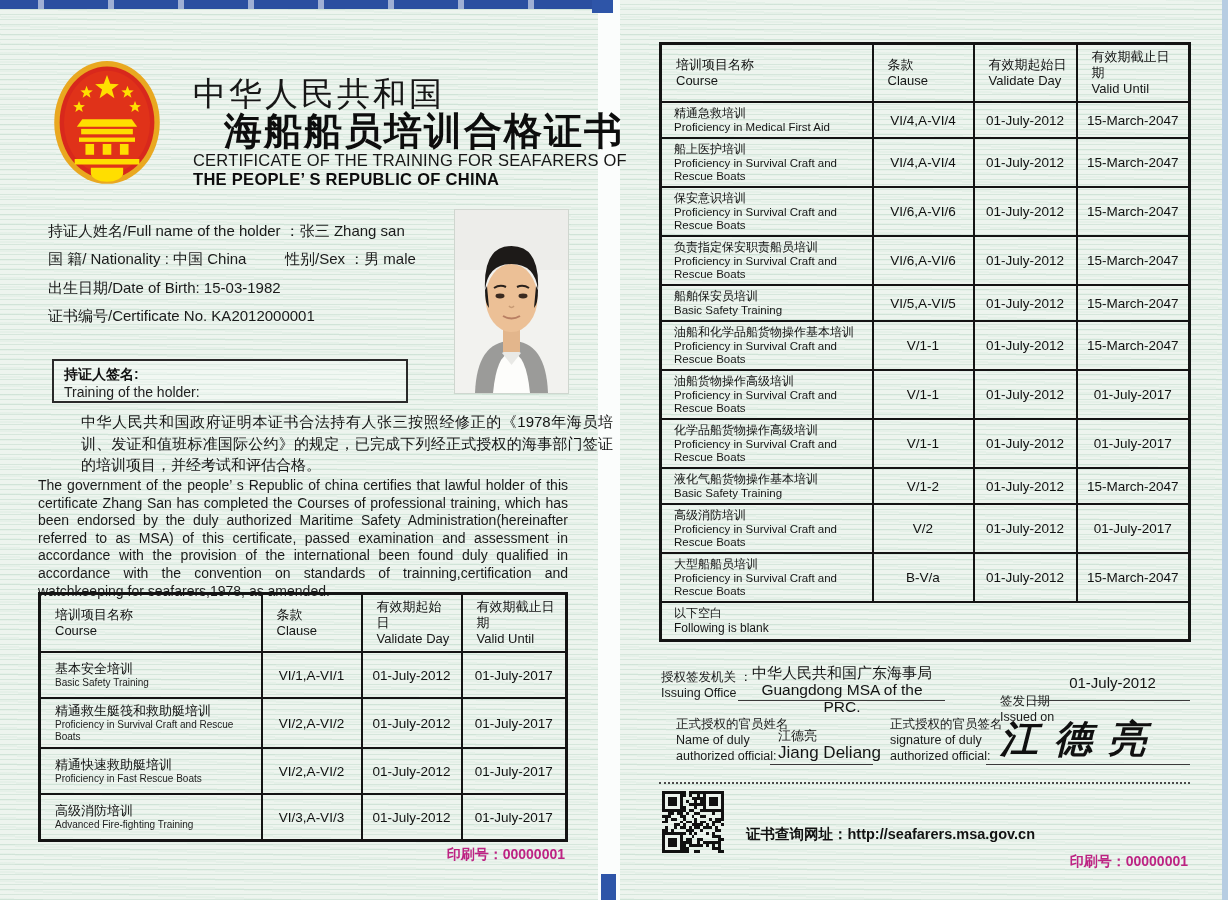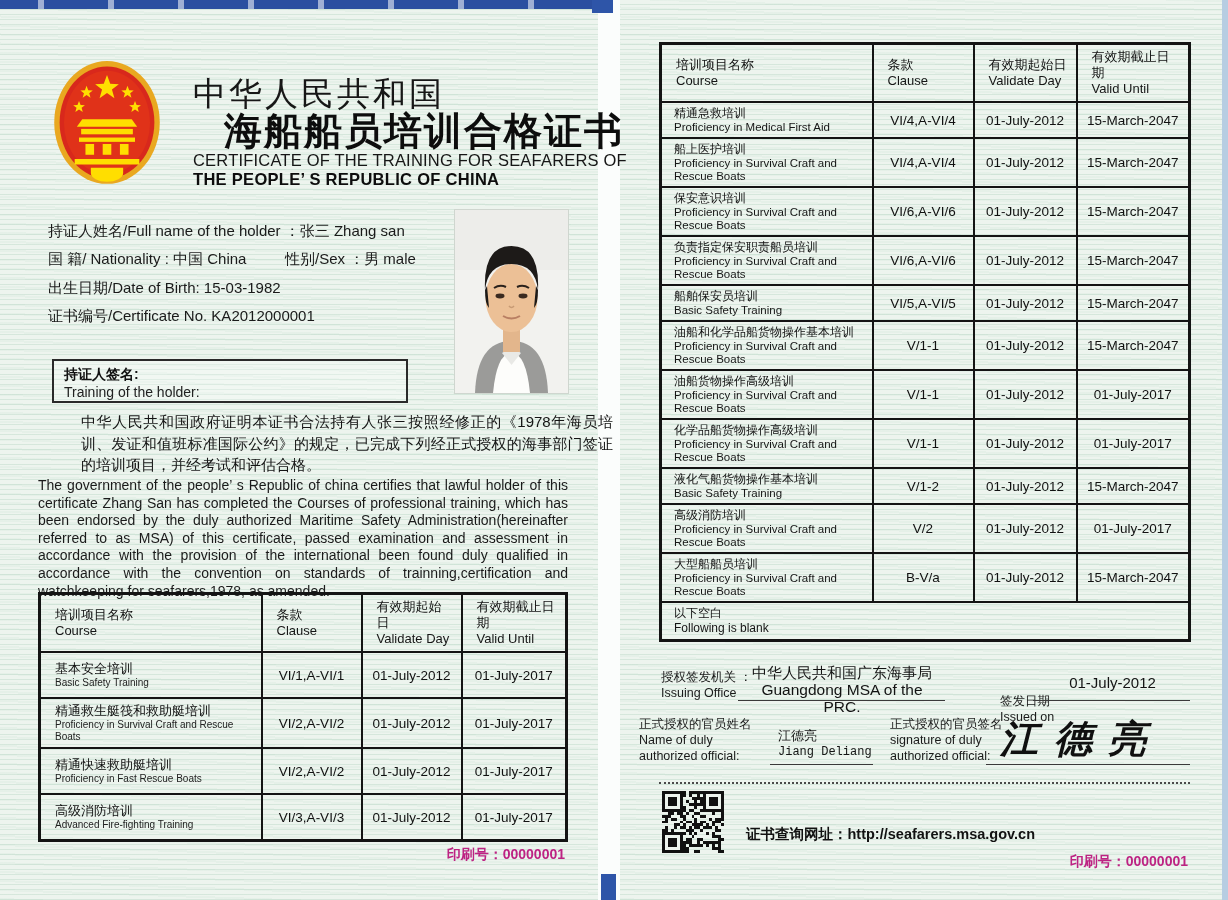--- a/index.html
+++ b/index.html
@@ -357,28 +357,28 @@
   </div>
   <div class="abs u-line" style="left:738px;top:700px;width:207px;"></div>
 
   <div class="abs iss-label" style="left:1000px;top:669px;margin-top:24px;">
     <div>签发日期</div>
     <div>Issued on</div>
   </div>
   <div class="abs" style="left:1040px;top:674px;width:145px;text-align:center;font-size:15px;color:#131313;">01-July-2012</div>
   <div class="abs u-line" style="left:1033px;top:700px;width:157px;"></div>
 
-  <div class="abs iss-label" style="left:639px;top:716px;">
+  <div class="abs iss-label" style="left:676px;top:716px;">
     <div>正式授权的官员姓名</div>
     <div>Name of duly</div>
     <div>authorized official:</div>
   </div>
   <div class="abs" style="left:778px;top:727px;font-size:13px;line-height:17px;color:#141414;">
     <div>江德亮</div>
-    <div style="font-size:12px;font-family:Liberation Mono, monospace;">Jiang Deliang</div>
+    <div style="font-size:17px;">Jiang Deliang</div>
   </div>
   <div class="abs u-line" style="left:770px;top:764px;width:103px;"></div>
 
   <div class="abs iss-label" style="left:890px;top:716px;">
     <div>正式授权的官员签名</div>
     <div>signature of duly</div>
     <div>authorized official:</div>
   </div>
   <div class="abs script-sig" style="left:1000px;top:714px;">江德亮</div>
   <div class="abs u-line" style="left:986px;top:764px;width:204px;"></div>

